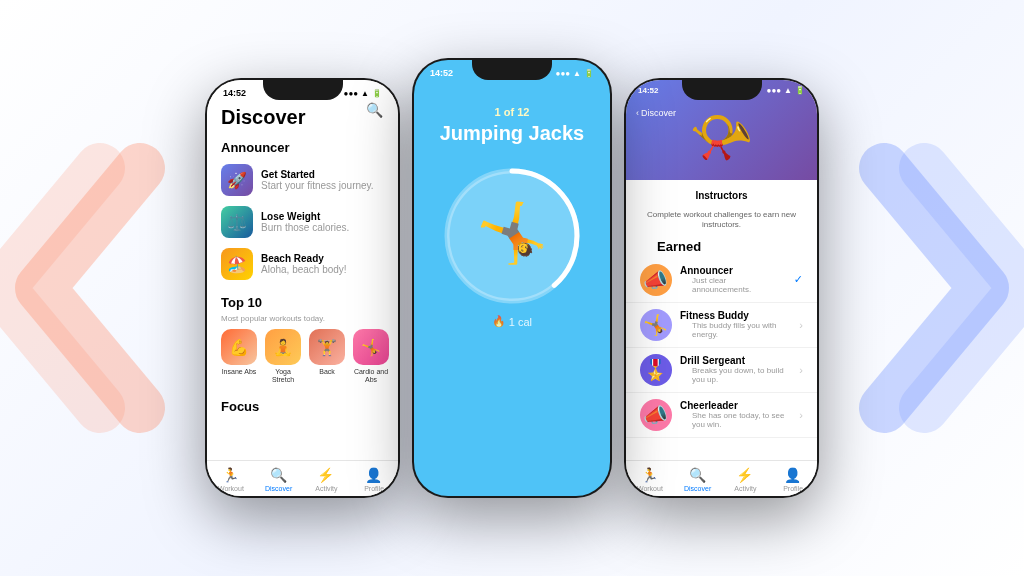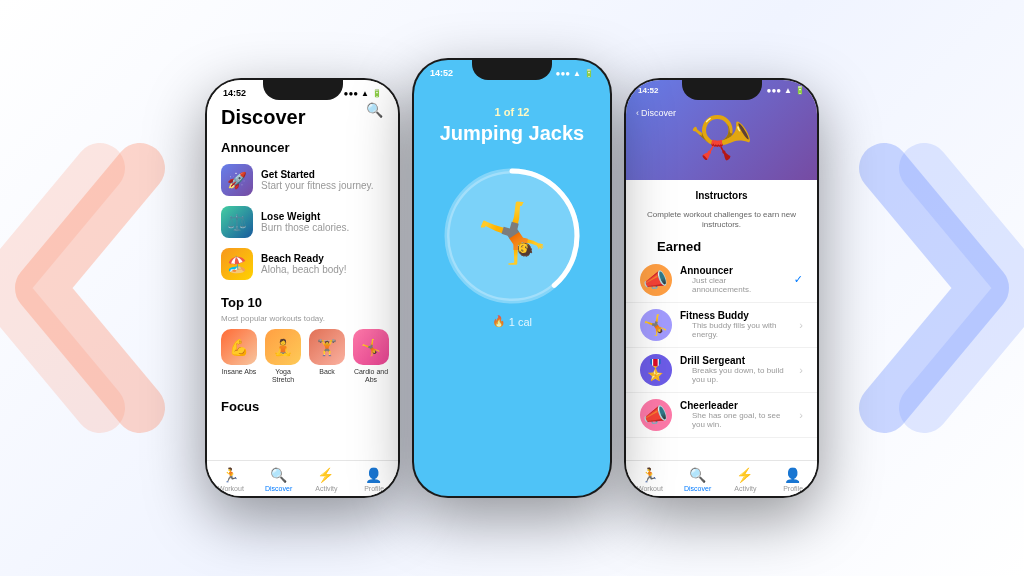--- a/index.html
+++ b/index.html
@@ -521,21 +521,21 @@
             <div class="instr-name">Drill Sergeant</div>
             <div class="instr-desc">Breaks you down, to build you up.</div>
           </div>
           <span class="instr-chevron">›</span>
         </div>
 
         <div class="instructor-item">
           <div class="instr-avatar" style="background:#fd79a8;">📣</div>
           <div class="instr-info">
             <div class="instr-name">Cheerleader</div>
-            <div class="instr-desc">She has one goal, to see you win.</div>
+            <div class="instr-desc">She has one today, to see you win.</div>
           </div>
           <span class="instr-chevron">›</span>
         </div>
 
         <div class="tab-bar" style="margin-top:auto;">
           <div class="tab-item">
             <span class="tab-icon">🏃</span>
             <span>Workout</span>
           </div>
           <div class="tab-item active">

